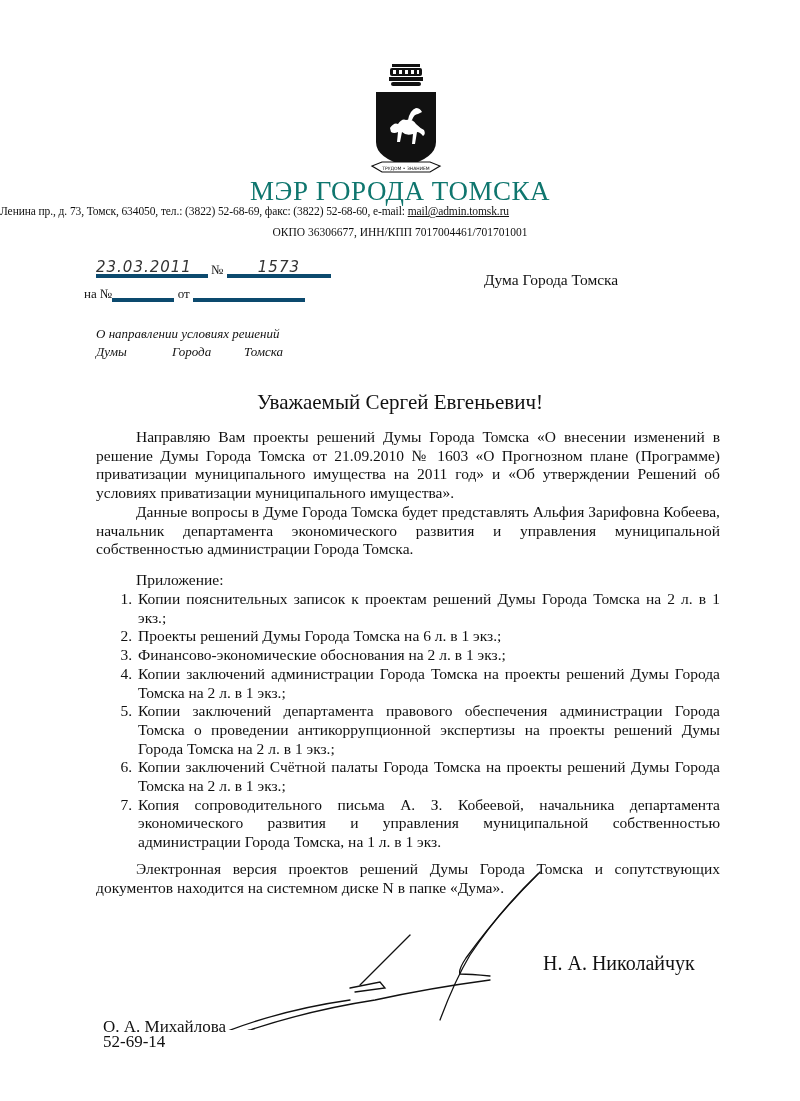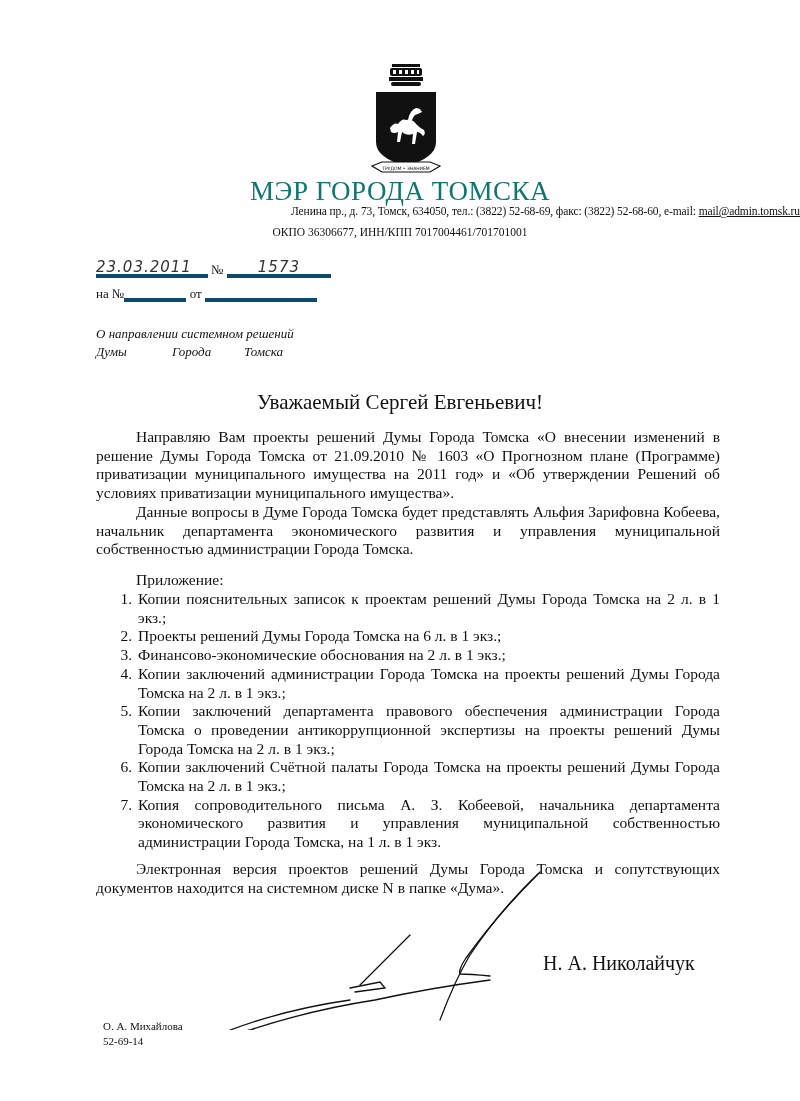--- a/index.html
+++ b/index.html
@@ -7,21 +7,21 @@
       width: 800px; height: 1101px; position: relative; overflow: hidden;
       font-family: "Liberation Serif", "DejaVu Serif", serif; color: #111;
     }
     .abs { position: absolute; }
     .crest { left: 368px; top: 62px; width: 76px; height: 118px; }
     .title {
       left: 0; width: 800px; top: 176px; text-align: center;
       font-size: 27px; letter-spacing: 0.5px; color: #0f766e;
     }
     .addr {
-      left: 0; width: 800px; top: 205px; text-align: right;
+      left: 0; width: 800px; top: 205px; text-align: left;
       font-size: 11.5px; letter-spacing: -0.1px;
     }
     .addr .mail { text-decoration: underline; }
     .okpo {
       left: 0; width: 800px; top: 226px; text-align: center; font-size: 11.5px;
     }
     .regline { font-size: 13px; }
     .hw { font-family: "DejaVu Sans", sans-serif; font-style: italic; font-size: 15px; color: #333; letter-spacing: 1px; }
     .uline { display: inline-block; border-bottom: 4px solid #0c4a6e; height: 16px; vertical-align: bottom; }
     .recipient { left: 484px; top: 270px; font-size: 15.5px; line-height: 19px; }
@@ -32,21 +32,21 @@
       left: 96px; width: 624px; font-size: 15.5px; line-height: 18.7px; text-align: justify;
     }
     .body p { margin: 0; text-indent: 40px; }
     .appx-label { left: 136px; top: 571px; font-size: 15.5px; }
     ol.appx {
       position: absolute; left: 96px; top: 590px; width: 624px; margin: 0; padding: 0 0 0 40px;
       font-size: 15.5px; line-height: 18.7px; text-align: justify; box-sizing: border-box;
     }
     ol.appx li { padding-left: 2px; }
     .sig-name { left: 543px; top: 952px; font-size: 20px; }
-    .exec { left: 103px; top: 1019px; font-size: 11px; line-height: 15px; }
+    .exec { left: 103px; top: 1019px; font-size: 17px; line-height: 15px; }
     .signature { left: 170px; top: 870px; width: 420px; height: 160px; }
   </style>
 </head>
 <body>
 
 <svg class="abs crest" viewBox="0 0 76 118">
 
   <g fill="#111">
     <rect x="24" y="2" width="28" height="3"></rect>
     <rect x="22" y="6" width="32" height="8" rx="2"></rect>
@@ -73,31 +73,32 @@
 <div class="abs addr">
   <span>Ленина пр., д. 73, Томск, 634050, тел.: (3822) 52-68-69, факс: (3822) 52-68-60, e-mail: </span><span class="mail">mail@admin.tomsk.ru</span>
 </div>
 <div class="abs okpo">ОКПО 36306677, ИНН/КПП 7017004461/701701001</div>
 
 <div class="abs regline" style="left:96px; top:258px;">
   <span class="uline" style="width:112px;"><span class="hw">23.03.2011</span></span>
   <span>№</span>
   <span class="uline" style="width:104px; text-align:center;"><span class="hw">1573</span></span>
 </div>
-<div class="abs regline" style="left:96px; top:282px;">
+<div class="abs regline" style="left:84px; top:282px;">
   <span>на №</span><span class="uline" style="width:62px;"></span>
   <span>от</span>
   <span class="uline" style="width:112px;"></span>
 </div>
 
 <div class="abs recipient">
+  <div>Дума Города Томска</div>
 </div>
 
 <div class="abs subject">
-  <div>О направлении системном решений</div>
+  <div>О направлении условиях решений</div>
   <div class="row2">
     <span style="width:76px;">Думы</span><span style="width:72px;">Города</span><span>Томска</span>
   </div>
 </div>
 
 <div class="abs greeting">Уважаемый Сергей Евгеньевич!</div>
 
 <div class="abs body" style="top:428px;">
   <p>Направляю Вам проекты решений Думы Города Томска «О внесении изменений в решение Думы Города Томска от 21.09.2010 № 1603 «О Прогнозном плане (Программе) приватизации муниципального имущества на 2011 год» и «Об утверждении Решений об условиях приватизации муниципального имущества».</p>
 </div>

